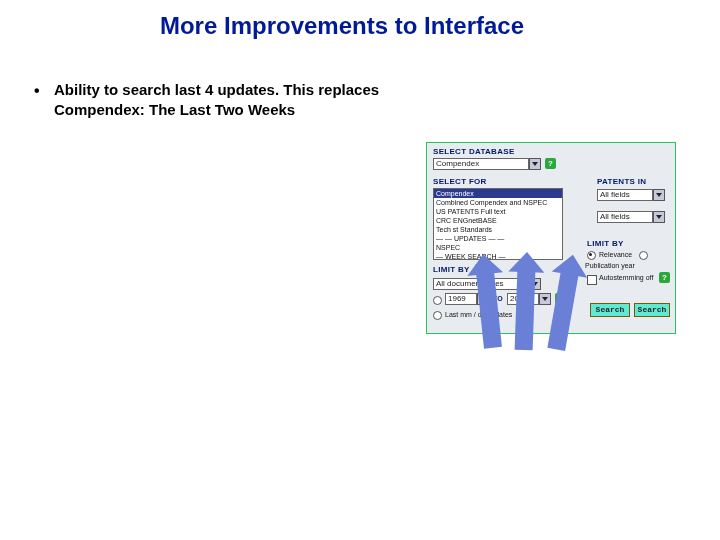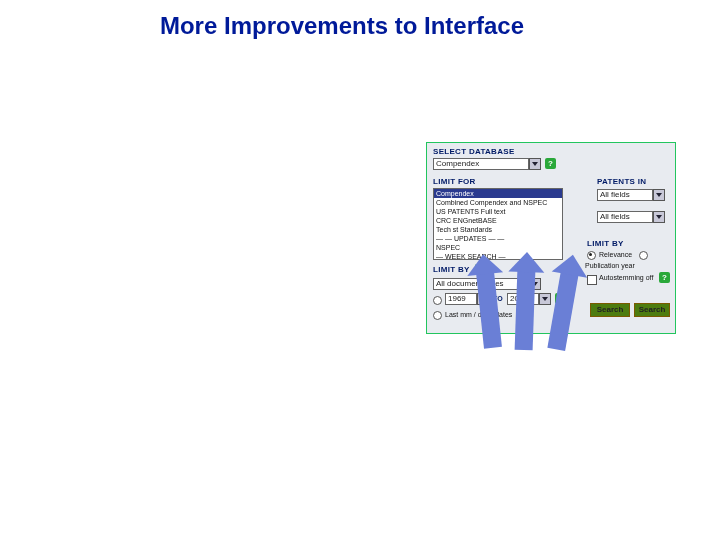--- a/index.html
+++ b/index.html
@@ -14,44 +14,45 @@
   .panel .field{position:absolute;background:#fff;border:1px solid #666;height:12px;box-sizing:border-box;font-size:8px;color:#222;padding:0 2px;line-height:10px;overflow:hidden;}
   .panel .dd{position:absolute;width:12px;height:12px;background:#c8c8d8;border:1px solid #555;box-sizing:border-box;}
   .panel .dd::after{content:"";position:absolute;left:2px;top:3px;border-left:3px solid transparent;border-right:3px solid transparent;border-top:4px solid #223;}
   .panel .help{position:absolute;width:11px;height:11px;background:#2aa83a;border-radius:2px;color:#fff;font-size:8px;line-height:11px;text-align:center;font-weight:bold;}
   .panel .listbox{position:absolute;background:#fff;border:1px solid #666;box-sizing:border-box;font-size:7px;line-height:9px;color:#111;padding:1px 2px;overflow:hidden;}
   .panel .listbox .hl{background:#2a3a8f;color:#fff;display:block;margin:-1px -2px 0;padding:0 2px;}
   .panel .radio{position:absolute;width:7px;height:7px;border:1px solid #555;border-radius:50%;background:#fff;}
   .panel .radio.on::after{content:"";position:absolute;left:1px;top:1px;width:3px;height:3px;background:#222;border-radius:50%;}
   .panel .cb{position:absolute;width:8px;height:8px;border:1px solid #555;background:#fff;}
   .panel .txt{position:absolute;font-size:7px;color:#111;}
-  .panel .btn{position:absolute;height:14px;border:1px solid #7a5a00;background:#4d7c0f;font-size:8px;font-weight:bold;color:#222;text-align:center;line-height:12px;box-sizing:border-box;}
+  .panel .btn{position:absolute;height:14px;border:1px solid #7a5a00;background:#5eead4;font-size:8px;font-weight:bold;color:#222;text-align:center;line-height:12px;box-sizing:border-box;font-family:Liberation Mono, monospace;}
   
   .arrow{position:absolute;width:18px;background:#6a7fd6;}
   .arrow::before{content:"";position:absolute;left:-9px;top:-18px;border-left:18px solid transparent;border-right:18px solid transparent;border-bottom:20px solid #6a7fd6;}
   .arrow.a1{left:480px;top:272px;height:76px;transform:rotate(-6deg);}
   .arrow.a2{left:516px;top:270px;height:80px;transform:rotate(2deg);}
   .arrow.a3{left:554px;top:272px;height:78px;transform:rotate(10deg);}
 </style>
 </head>
 <body>
 
 <div class="slide">
   <div class="title">More Improvements to Interface</div>
 
   <ul class="bullets">
+    <li>Ability to search last 4 updates.  This replaces Compendex: The Last Two Weeks</li>
   </ul>
 
   <div class="panel">
     <div class="lbl" style="left:6px;top:4px">SELECT DATABASE</div>
     <div class="field" style="left:6px;top:15px;width:96px">Compendex</div>
     <div class="dd" style="left:102px;top:15px"></div>
     <div class="help" style="left:118px;top:15px">?</div>
 
-    <div class="lbl" style="left:6px;top:34px">LIMIT FOR</div>
+    <div class="lbl" style="left:6px;top:34px">SELECT FOR</div>
 
     <div class="listbox" style="left:6px;top:45px;width:130px;height:72px">
       <span class="hl">Compendex</span>
       <span>Combined Compendex and NSPEC</span><br>
       <span>US PATENTS Full text</span><br>
       <span>CRC ENGnetBASE</span><br>
       <span>Tech st Standards</span><br>
       <span>— — UPDATES — —</span><br>
       <span>NSPEC</span><br>
       <span>— WEEK SEARCH —</span>

